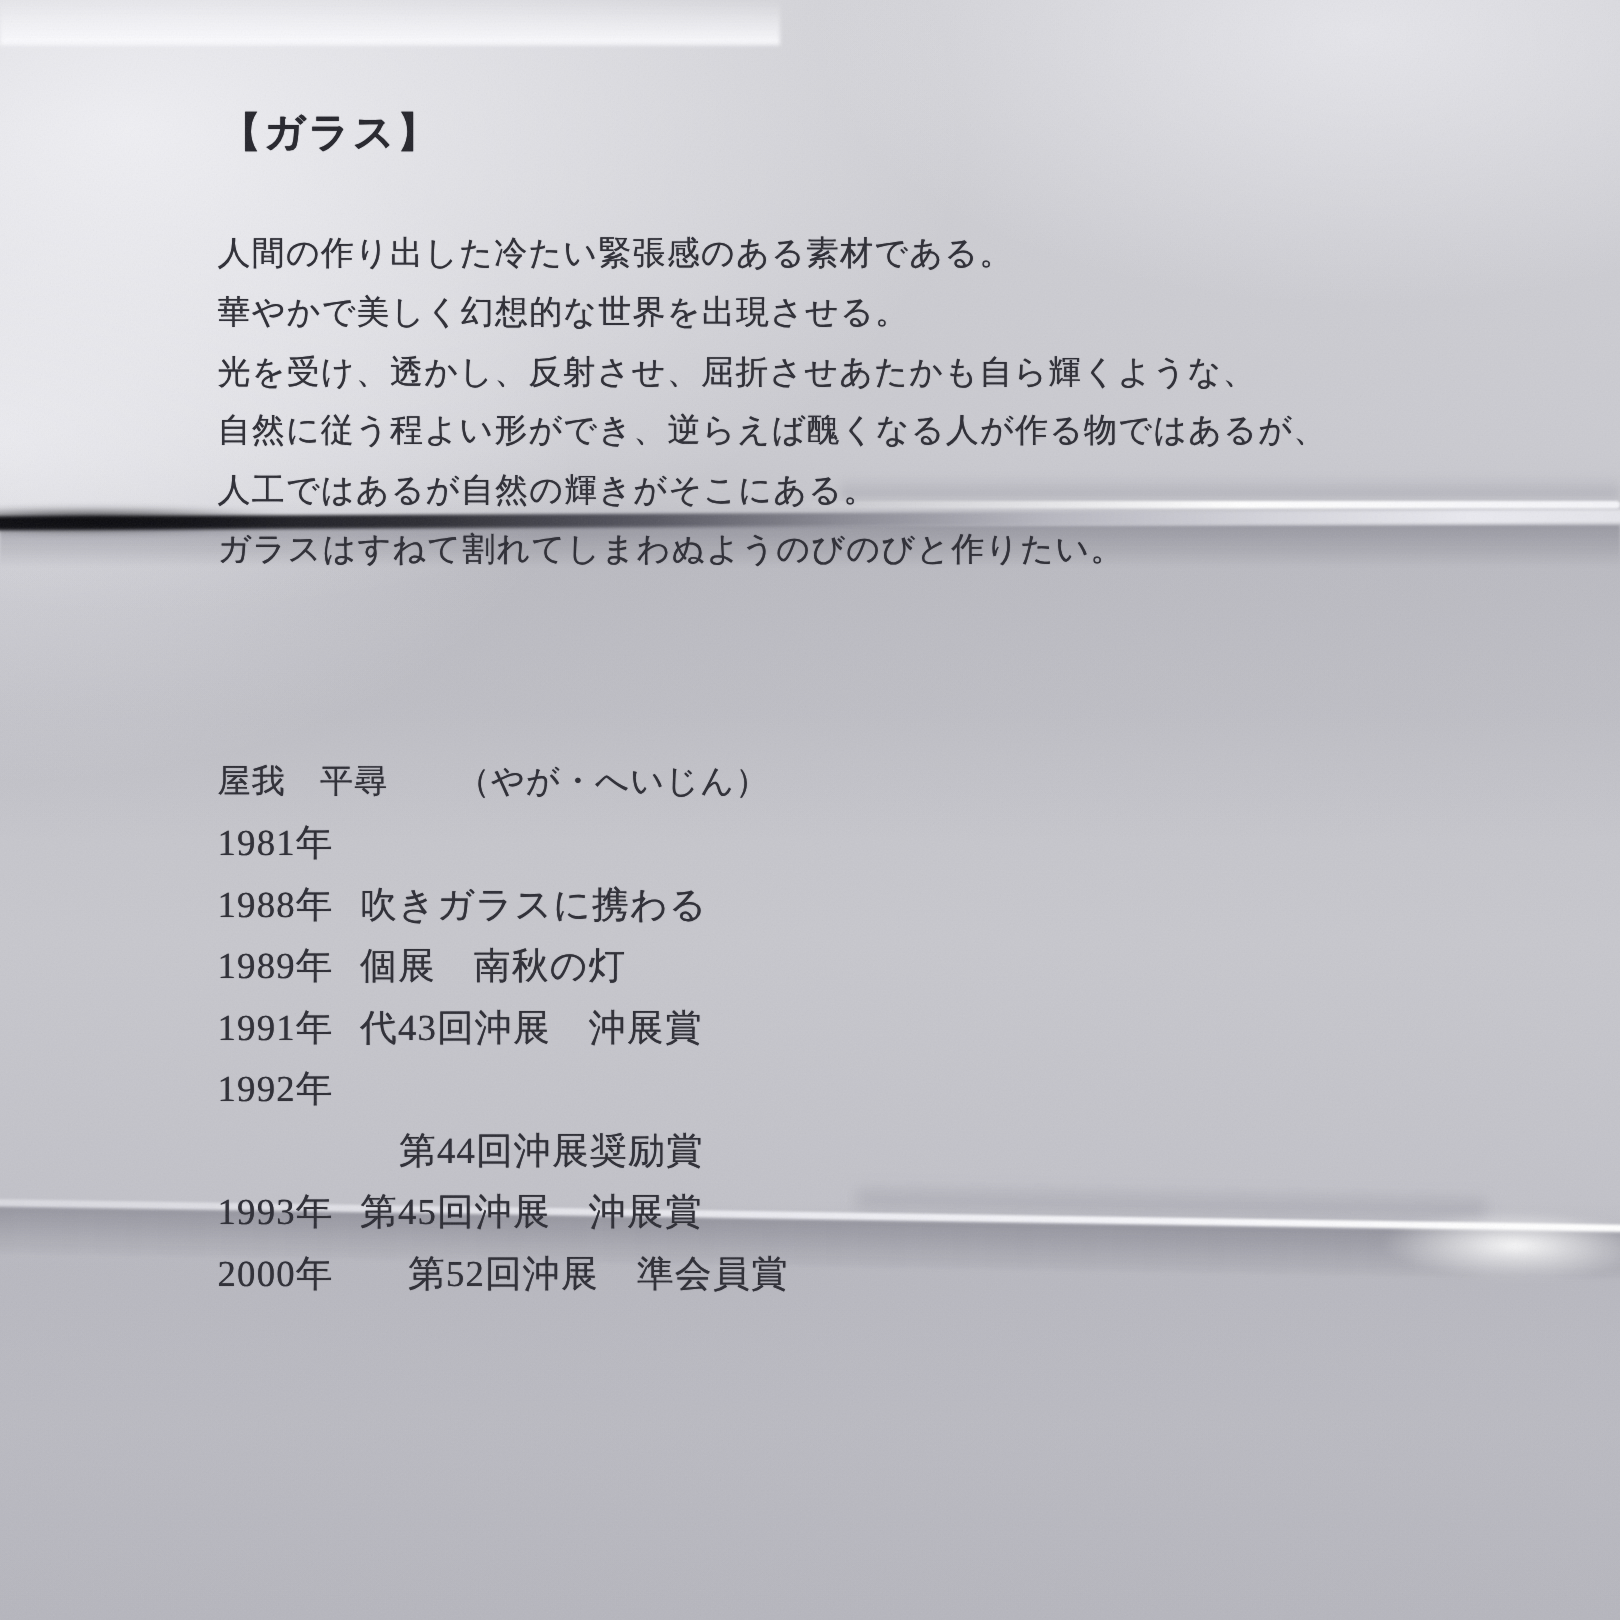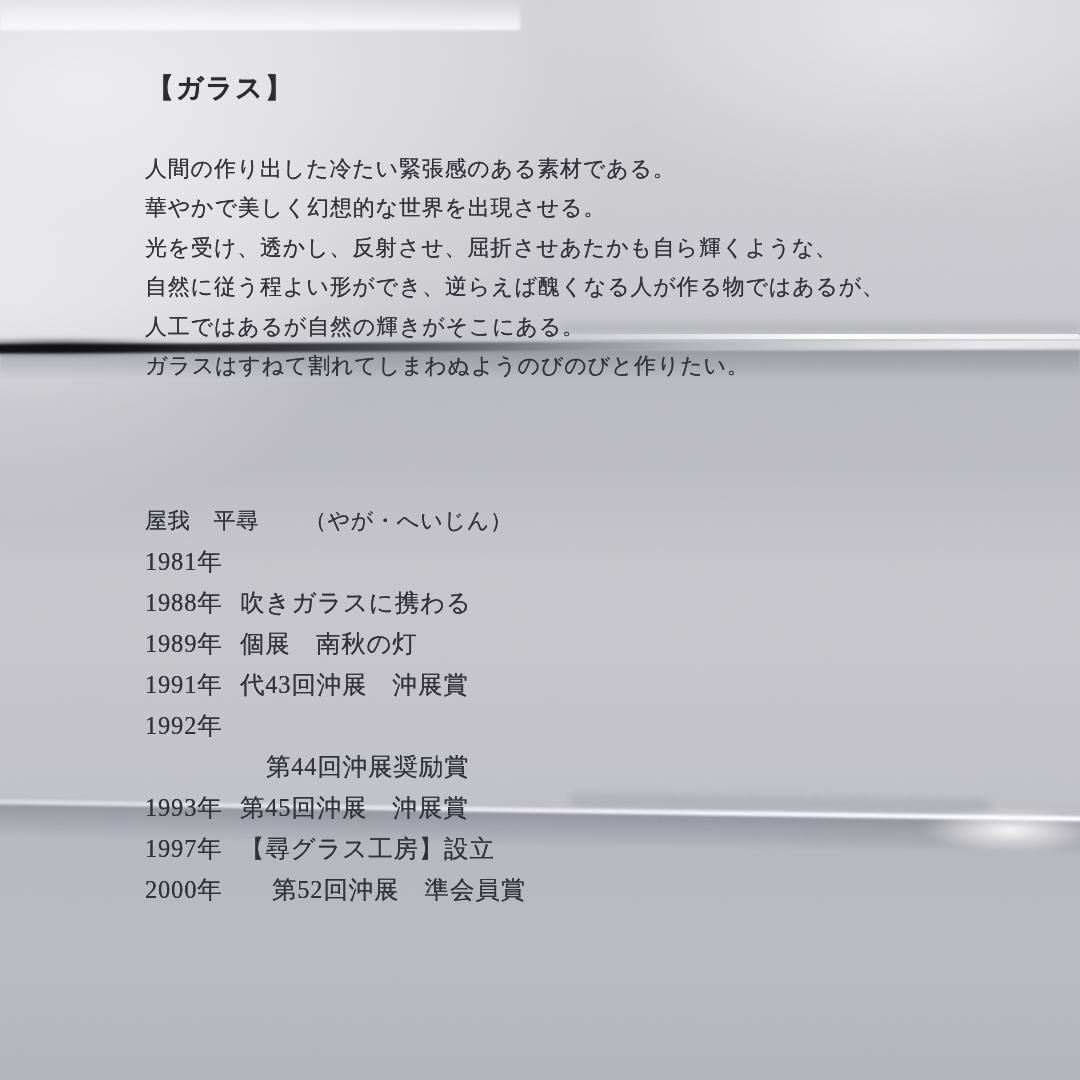--- a/index.html
+++ b/index.html
@@ -167,24 +167,20 @@
       </div>
       <div class="row">
         <span class="year"></span>
         <span class="desc ind-b">第44回沖展奨励賞</span>
       </div>
       <div class="row">
         <span class="year">1993年</span>
         <span class="desc">第45回沖展　沖展賞</span>
       </div>
       <div class="row">
-        <span class="year">1997年</span>
-        <span class="desc">【尋グラス工房】設立</span>
-      </div>
-      <div class="row">
         <span class="year">2000年</span>
         <span class="desc ind-c">第52回沖展　準会員賞</span>
       </div>
     </div>
   </div>
 
   <svg class="grain" width="1080" height="1080" xmlns="http://www.w3.org/2000/svg">
     <filter id="grain-f">
       <feTurbulence type="fractalNoise" baseFrequency="0.9" numOctaves="2" stitchTiles="stitch"></feTurbulence>
       <feColorMatrix type="saturate" values="0"></feColorMatrix>

